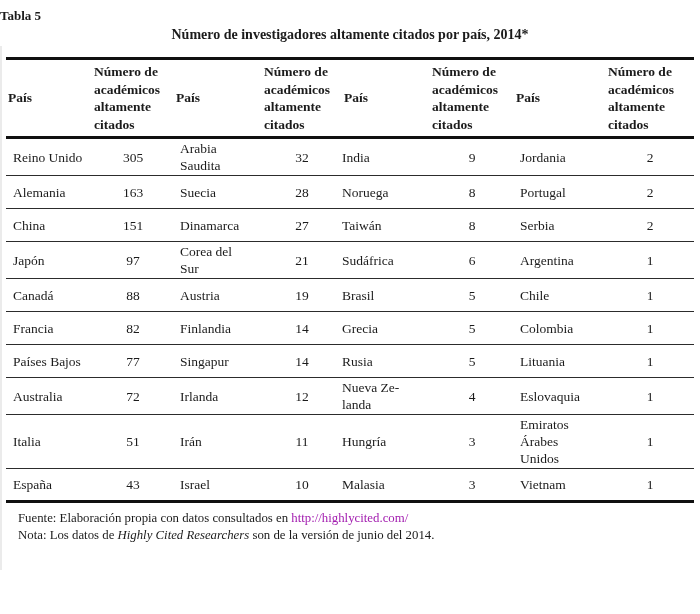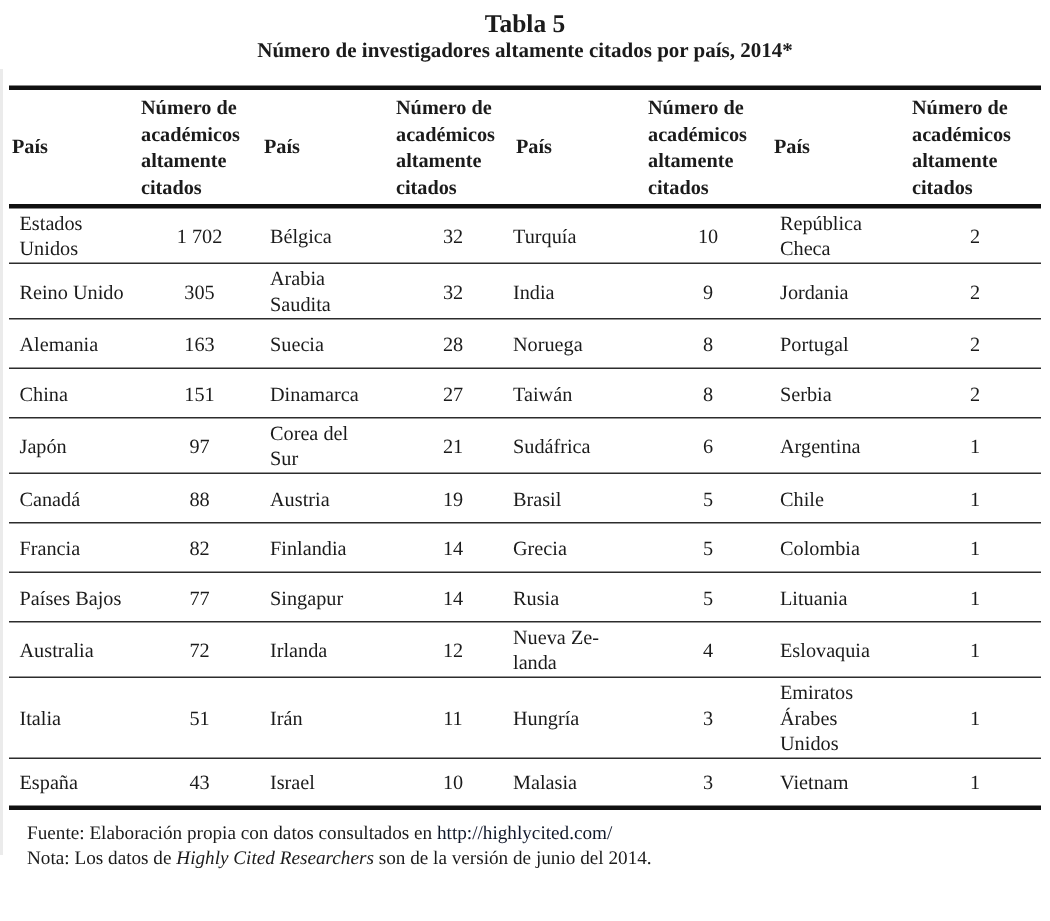--- a/index.html
+++ b/index.html
@@ -10,22 +10,22 @@
     font-family: "Liberation Serif", "DejaVu Serif", serif;
     color: #1b1b1b;
     overflow: hidden;
   }
   .page { position: relative; width: 700px; height: 614px; }
   .scan-edge {
     position: absolute; left: 0; top: 46px; width: 2px; height: 524px;
     background: rgba(0,0,0,0.08);
   }
   .title {
-    text-align: center; font-weight: bold;
-    font-size: 17px; line-height: 19px; padding-top: 6px;
+    font-weight: bold;
+    font-size: 13px; line-height: 19px; padding-top: 6px;
   }
   .subtitle {
     text-align: center; font-weight: bold;
     font-size: 14px; line-height: 19px;
   }
   table.main {
     border-collapse: collapse; table-layout: fixed;
     width: 688px; margin: 13px 0 0 6px;
     border-top: 3px solid #101010;
     border-bottom: 3px solid #101010;
@@ -80,30 +80,20 @@
         <th>Número de académicos altamente citados</th>
         <th>País</th>
         <th>Número de académicos altamente citados</th>
         <th>País</th>
         <th>Número de académicos altamente citados</th>
         <th>País</th>
         <th>Número de académicos altamente citados</th>
       </tr>
     </thead>
     <tbody id="tbody">
-        <tr>
-      <td class="country pc1">Estados Unidos</td>
-      <td class="count">1 702</td>
-      <td class="country pc3">Bélgica</td>
-      <td class="count">32</td>
-      <td class="country pc5">Turquía</td>
-      <td class="count">10</td>
-      <td class="country pc7">República Checa</td>
-      <td class="count">2</td>
-    </tr>
         <tr>
       <td class="country pc1">Reino Unido</td>
       <td class="count">305</td>
       <td class="country pc3">Arabia Saudita</td>
       <td class="count">32</td>
       <td class="country pc5">India</td>
       <td class="count">9</td>
       <td class="country pc7">Jordania</td>
       <td class="count">2</td>
     </tr>
@@ -194,16 +184,16 @@
       <td class="count">10</td>
       <td class="country pc5">Malasia</td>
       <td class="count">3</td>
       <td class="country pc7">Vietnam</td>
       <td class="count">1</td>
     </tr>
       </tbody>
   </table>
 
   <div class="footnotes">
-    <div><span>Fuente: Elaboración propia con datos consultados en </span><a href="#" id="source-link" style="color: #0f172a;">http://highlycited.com/</a></div>
+    <div><span>Fuente: Elaboración propia con datos consultados en </span><a href="#" id="source-link" style="color: #a21caf;">http://highlycited.com/</a></div>
     <div><span>Nota: Los datos de </span><span class="note-italic">Highly Cited Researchers</span><span> son de la versión de junio del 2014.</span></div>
   </div>
 </div>
 
 </body></html>

